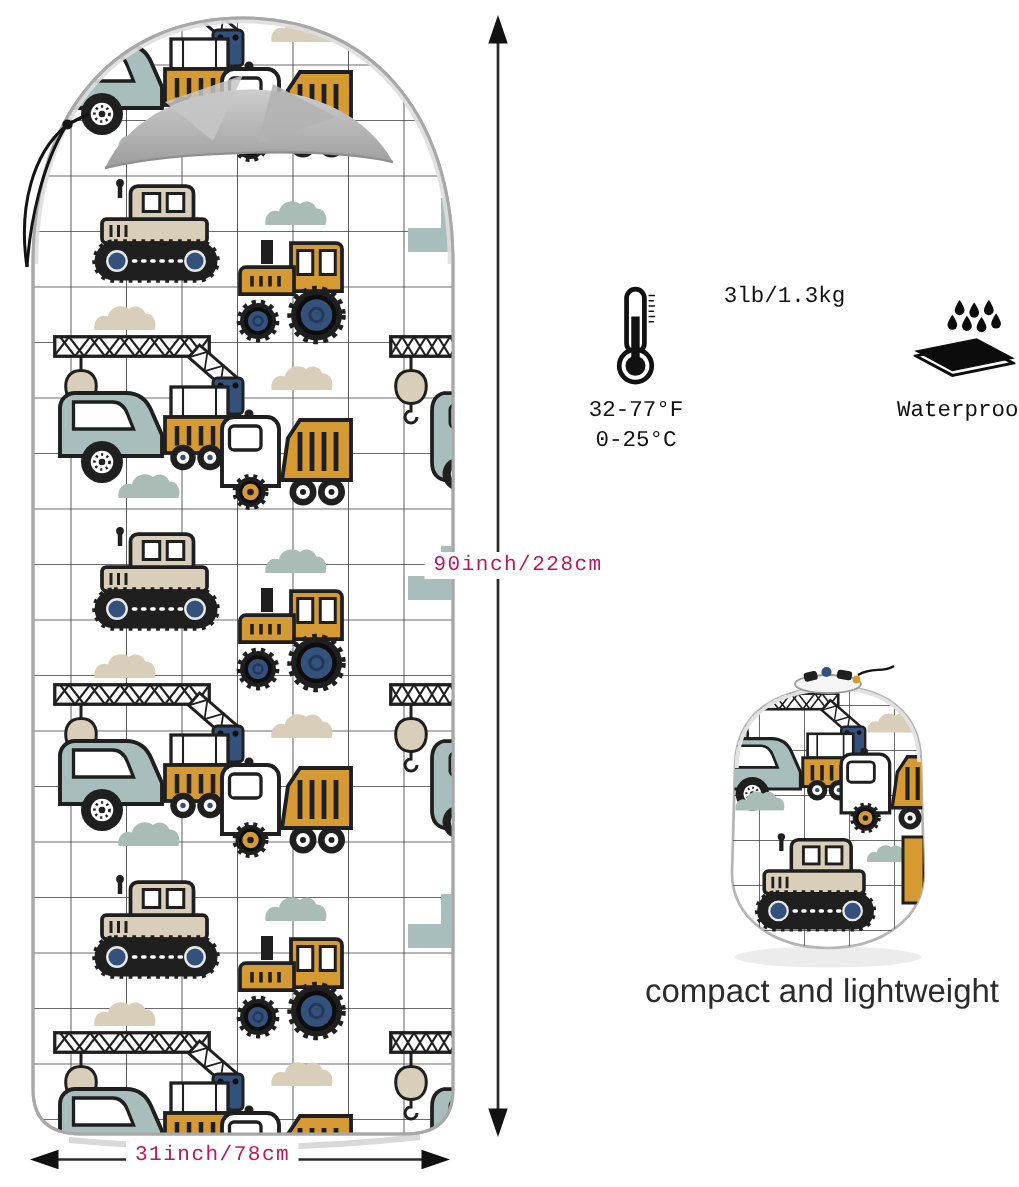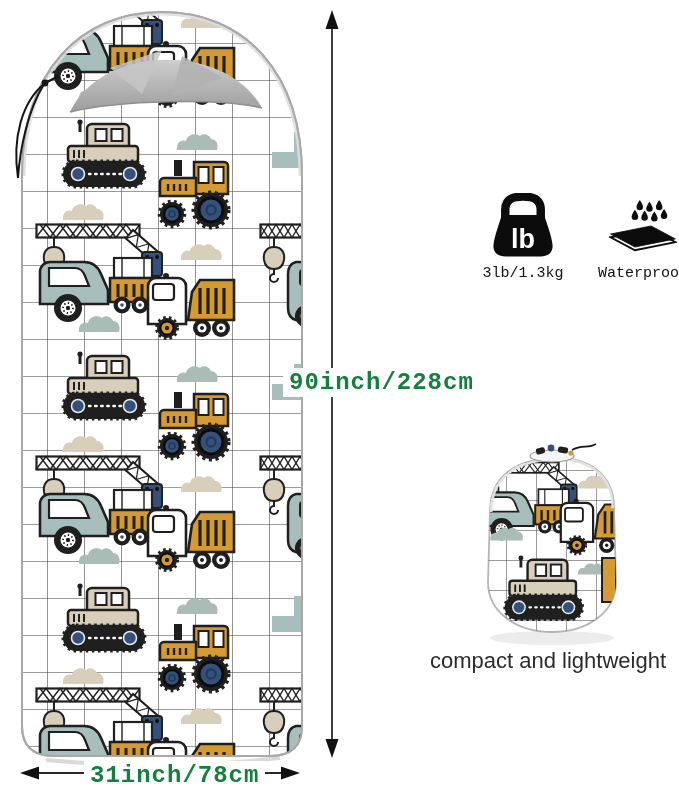--- a/index.html
+++ b/index.html
@@ -1,19 +1,19 @@
 <!DOCTYPE html>
 <html><head>
 <meta charset="utf-8">
 <style>
   html,body{margin:0;padding:0;background:#fff;}
   .stage{position:relative;width:679px;height:791px;background:#fff;overflow:hidden;
          font-family:"Liberation Mono","DejaVu Sans Mono",monospace;color:#111;}
   .abs{position:absolute;}
-  .dim-label{font-size:24px;letter-spacing:1px;color:#15803d;background:#fff;padding:1px 6px;white-space:nowrap;z-index:5;font-weight:bold;}
+  .dim-label{font-size:14px;letter-spacing:1px;color:#be185d;background:#fff;padding:1px 6px;white-space:nowrap;z-index:5;}
   .feature{position:absolute;top:184px;display:flex;flex-direction:column;align-items:center;}
   .feature .icon-box{height:76px;display:flex;align-items:flex-end;justify-content:center;}
   .feature .flabel{margin-top:4px;font-size:15px;line-height:1.3;text-align:center;color:#111;white-space:nowrap;}
   .caption{font-size:22px;font-family:Liberation Sans, sans-serif;color:#2b2b2b;
            text-align:center;white-space:nowrap;}
   svg{display:block;}
 </style>
 </head>
 <body>
 
@@ -194,29 +194,37 @@
   </svg>
   <div class="abs dim-label" style="left:283px;top:368px;">90inch/228cm</div>
 
   <svg class="abs" style="left:20px;top:762px;" width="280" height="22" viewBox="0 0 280 22">
     <line x1="14" y1="11" x2="266" y2="11" stroke="#2a2a2a" stroke-width="1.8"></line>
     <polygon points="0,11 19,4.5 19,17.5" fill="#111"></polygon>
     <polygon points="280,11 261,4.5 261,17.5" fill="#111"></polygon>
   </svg>
   <div class="abs dim-label" style="left:84px;top:761px;">31inch/78cm</div>
 
-
-  <div class="feature" style="left:480px;width:86px;">
+  <div class="feature" style="left:388px;width:72px;">
     <div class="icon-box">
-      <svg width="76" height="67" viewBox="0 0 90 79">
-        <path d="M24 30 V 20 C24 7 33 4 45 4 C57 4 66 7 66 20 V 30" fill="none" stroke="#0c0c0c" stroke-width="10"></path>
-        <path d="M20 26 L70 26 C76 44 80 56 80 63 C80 71 74 75 66 75 L24 75 C16 75 10 71 10 63 C10 56 14 44 20 26 Z" fill="#0c0c0c"></path>
-        <text x="45" y="65" text-anchor="middle" fill="#fff" font-family="Liberation Sans, DejaVu Sans, sans-serif" font-size="32" font-weight="bold">lb</text>
+      <svg width="34" height="70" viewBox="0 0 48 100">
+        <rect x="15" y="4" width="17" height="60" rx="8.5" fill="#fff" stroke="#111" stroke-width="4.5"></rect>
+        <path d="M36 10 h6 M36 15 h5 M36 20 h6 M36 25 h5 M36 30 h6 M36 35 h5" stroke="#111" stroke-width="1.6"></path>
+        <circle cx="23.5" cy="77" r="15.5" fill="#fff" stroke="#111" stroke-width="4.5"></circle>
+        <rect x="19.5" y="30" width="8" height="44" fill="#111"></rect>
+        <circle cx="23.5" cy="77" r="9.5" fill="#111"></circle>
       </svg>
     </div>
+    <div class="flabel">
+      <div>32-77°F</div>
+      <div>0-25°C</div>
+    </div>
+  </div>
+
+  <div class="feature" style="left:480px;width:86px;">
     <div class="flabel">3lb/1.3kg</div>
   </div>
 
   <div class="feature" style="left:598px;width:90px;">
     <div class="icon-box">
       <svg width="68" height="60" viewBox="0 0 84 74">
         <g fill="#0c0c0c">
           <path d="M38 0 c0 0 -4 5.5 -4 8.5 a4 4 0 0 0 8 0 c0 -3 -4 -8.5 -4 -8.5 z"></path>
           <path d="M50 2 c0 0 -4 5.5 -4 8.5 a4 4 0 0 0 8 0 c0 -3 -4 -8.5 -4 -8.5 z"></path>
           <path d="M62 0 c0 0 -4 5.5 -4 8.5 a4 4 0 0 0 8 0 c0 -3 -4 -8.5 -4 -8.5 z"></path>

